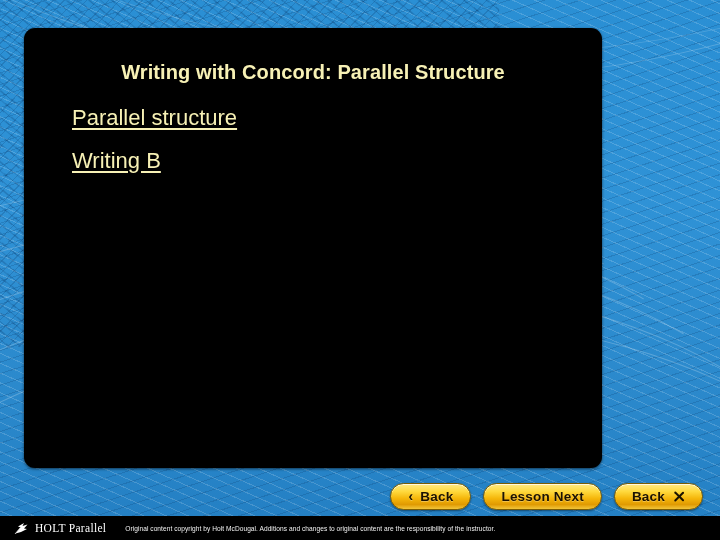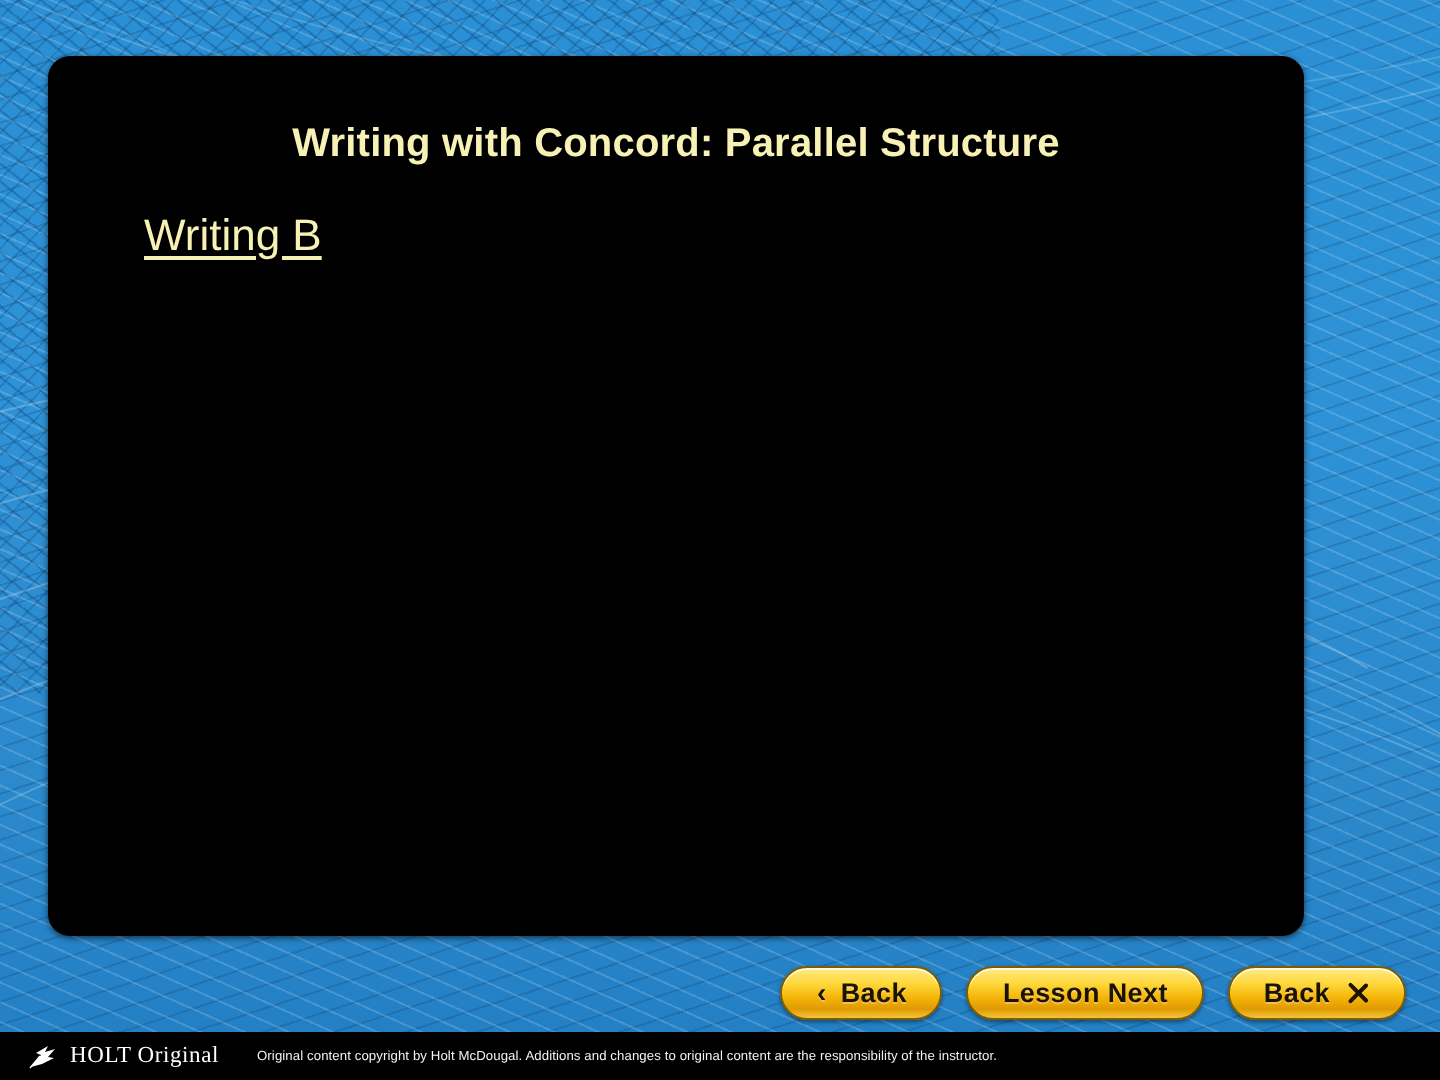--- a/index.html
+++ b/index.html
@@ -64,21 +64,21 @@
     width:1300px; height:680px;
     border-radius:50%;
     border:1px solid rgba(255,255,255,.16);
     border-top-color:transparent; border-left-color:transparent; border-right-color:transparent;
   }
 
   
   #panel {
     position:absolute;
     left:24px; top:28px;
-    width:628px; height:440px;
+    width:578px; height:440px;
     background:#000;
     border-radius:11px;
     box-shadow:0 1px 3px rgba(0,0,0,.6);
     overflow:hidden;
   }
 
   #slide-title {
     position:absolute;
     left:0; top:33px;
     width:100%;
@@ -198,20 +198,23 @@
     <div class="sweep sweepA"></div>
     <div class="sweep sweepB"></div>
     <div class="sweep sweepC"></div>
   </div>
 
   <div id="panel">
     <div id="slide-title">Writing with Concord: Parallel Structure</div>
 
     <div id="link-list">
       <div class="link-row">
+        <span class="slide-link">Parallel structure</span>
+      </div>
+      <div class="link-row">
         <span class="slide-link">Writing B</span>
       </div>
     </div>
   </div>
 
   <div id="navbar">
 
     <div class="nav-btn">
       <span class="chev">‹</span>
       <span>Back</span>
@@ -228,18 +231,18 @@
     </div>
 
   </div>
 
   <div id="footer">
     <div id="brand">
       <svg id="brand-logo" viewBox="0 0 30 26">
         <path d="M3 23 L13 11 L8 9 L20 2 L17 8 L27 5 L20 13 L26 14 L14 20 Z" fill="#ffffff"></path>
         <path d="M2 24 L12 12" stroke="#ffffff" stroke-width="1.4" fill="none"></path>
       </svg>
-      <span>HOLT Original</span>
+      <span>HOLT Parallel</span>
     </div>
     <div id="copyright">Original content copyright by Holt McDougal.  Additions and changes to original content are the responsibility of the instructor.</div>
   </div>
 
 </div>
 
 </body></html>

